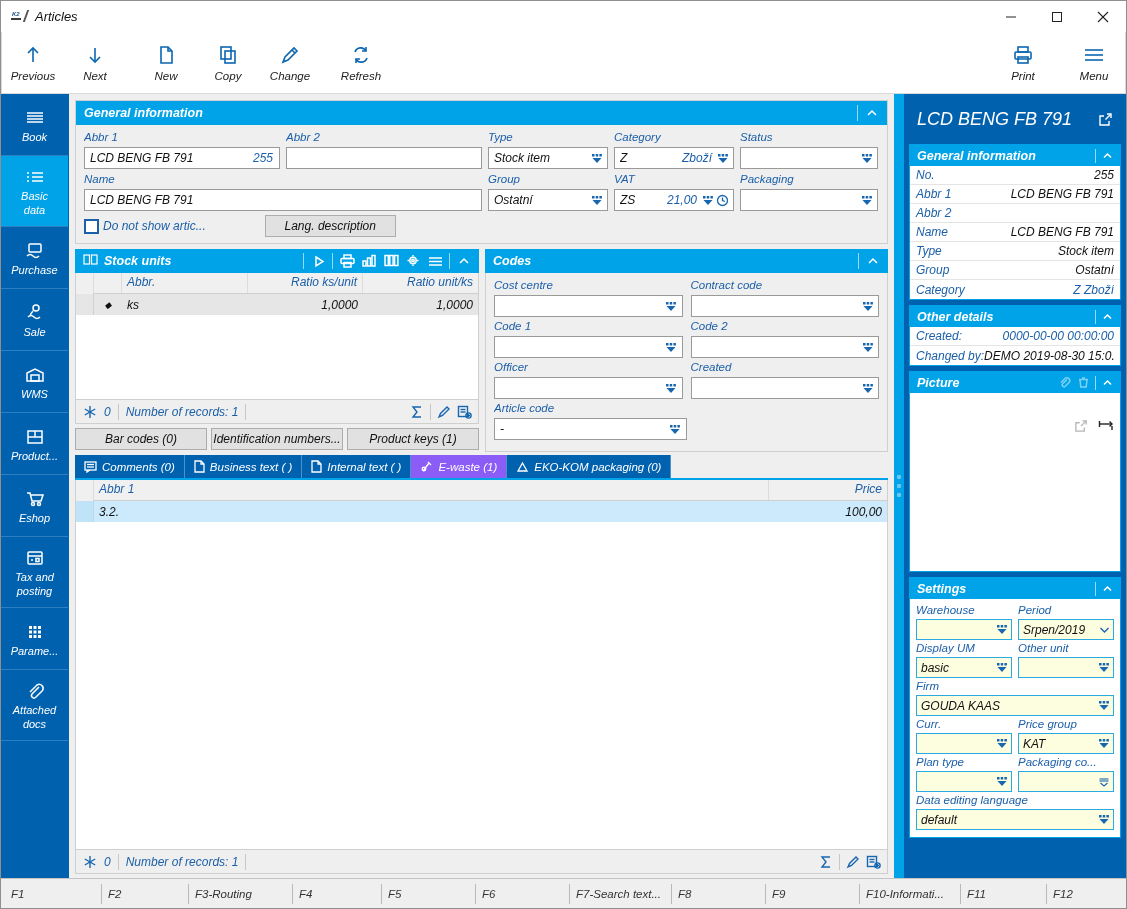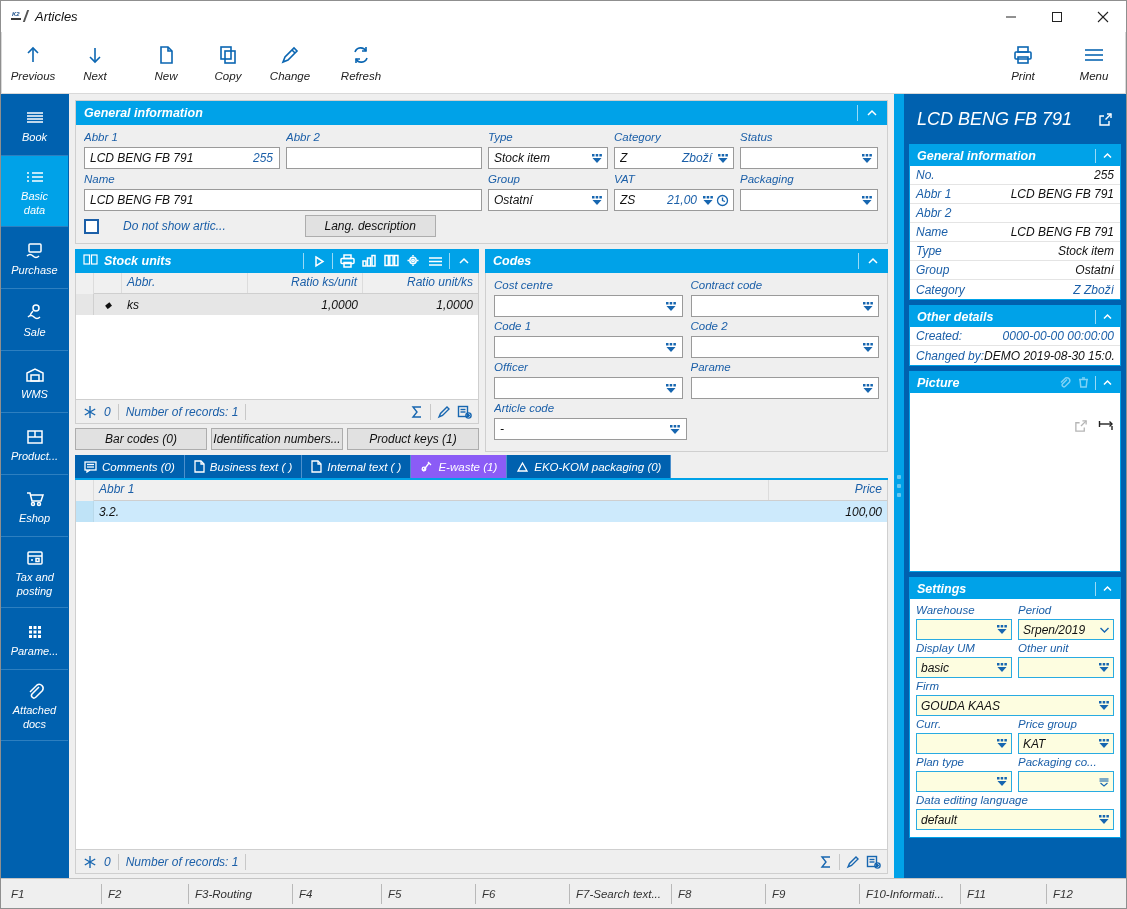--- a/index.html
+++ b/index.html
@@ -122,21 +122,21 @@
   .inp .val { flex: 1 1 auto; overflow: hidden; white-space: nowrap; }
   .inp .sub { color: #1b5fa8; font-size: 12px; padding-right: 3px; white-space: nowrap; }
   .dd {
     width: 15px; height: 14px; flex: 0 0 15px;
     display: flex; align-items: center; justify-content: center;
   }
   .dd svg { fill: #1766b0; }
   .clk { width: 15px; flex: 0 0 15px; display:flex; align-items:center; justify-content:center; }
   .clk svg { stroke: #1766b0; fill: none; stroke-width: 1.3; }
 
-  .chk-row { display: flex; align-items: center; gap: 24px; margin-top: 4px; }
+  .chk-row { display: flex; align-items: center; gap: 4px; margin-top: 4px; }
   .chkbox { width: 15px; height: 15px; border: 2px solid #1b5fa8; background: #fff; }
   .chk-label { font-size: 12px; color: #1b5fa8; }
   .btn-grey {
     height: 22px; min-width: 130px; background: #e1e1e1; border: 1px solid #adadad;
     font-size: 12px; color: #111; display: flex; align-items: center; justify-content: center;
   }
 
   
   .mid-row { display: flex; gap: 6px; }
   .mid-left { flex: 0 0 404px; display: flex; flex-direction: column; }
@@ -848,21 +848,21 @@
                     <svg width="12" height="11" viewBox="0 0 12 11">
                         <rect x="1" y="1" width="2.5" height="2.5"></rect>
                         <rect x="4.7" y="1" width="2.5" height="2.5"></rect>
                         <rect x="8.4" y="1" width="2.5" height="2.5"></rect>
                         <polygon points="1.5,5 10.5,5 6,10"></polygon>
                       </svg>
                   </span>
                 </div>
               </div>
               <div class="fld">
-                <label>Parame</label>
+                <label>Created</label>
                 <div class="inp">
                   <span class="val"></span>
                   <span class="dd">
                     <svg width="12" height="11" viewBox="0 0 12 11">
                         <rect x="1" y="1" width="2.5" height="2.5"></rect>
                         <rect x="4.7" y="1" width="2.5" height="2.5"></rect>
                         <rect x="8.4" y="1" width="2.5" height="2.5"></rect>
                         <polygon points="1.5,5 10.5,5 6,10"></polygon>
                       </svg>
                   </span>

